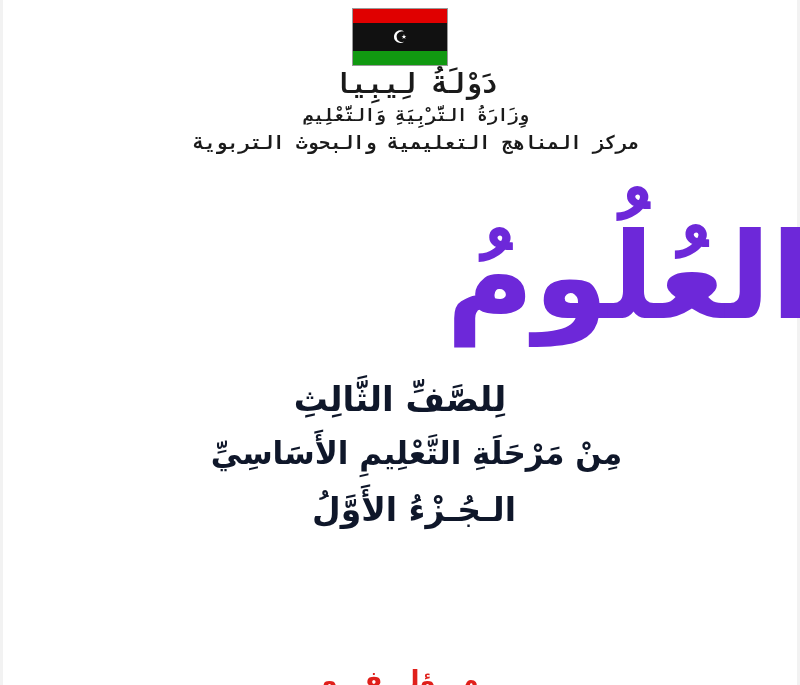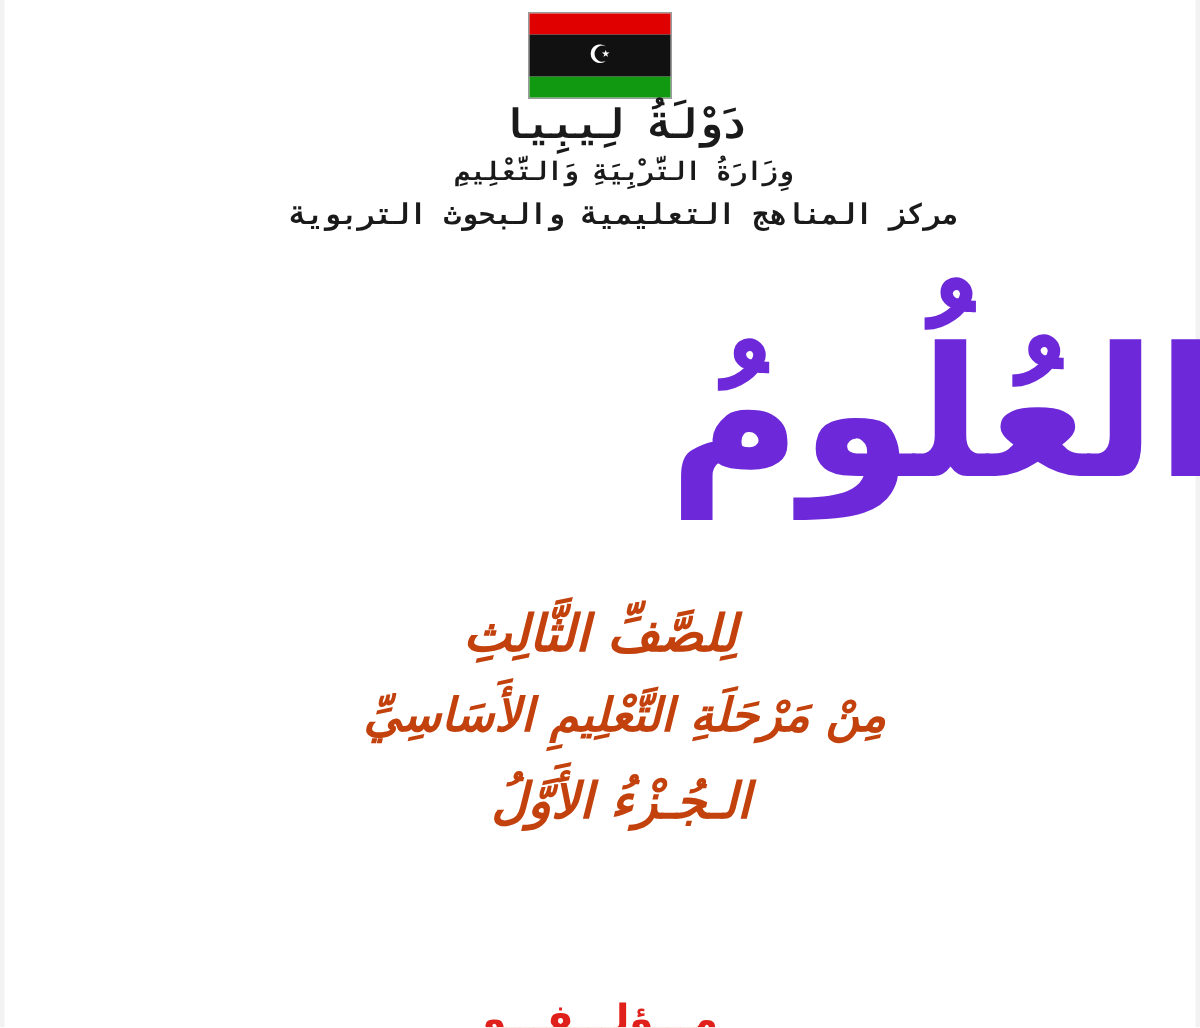--- a/index.html
+++ b/index.html
@@ -96,27 +96,26 @@
     color: #6d28d9;
     font-size: 120px;
     font-weight: bold;
     line-height: 1.35;
     white-space: nowrap;
   }
 
   
   .subtitles {
     position: absolute;
-    top: 398px;
+    top: 374px;
     left: 0;
     width: 100%;
     text-align: center;
-    color: #c2410c;
+    color: #0f172a;
     font-weight: bold;
-    font-style: italic;
   }
   .subtitles .s1 {
     font-size: 34px;
     line-height: 1.5;
   }
   .subtitles .s2 {
     font-size: 31px;
     line-height: 1.85;
     padding-left: 33px;
   }

